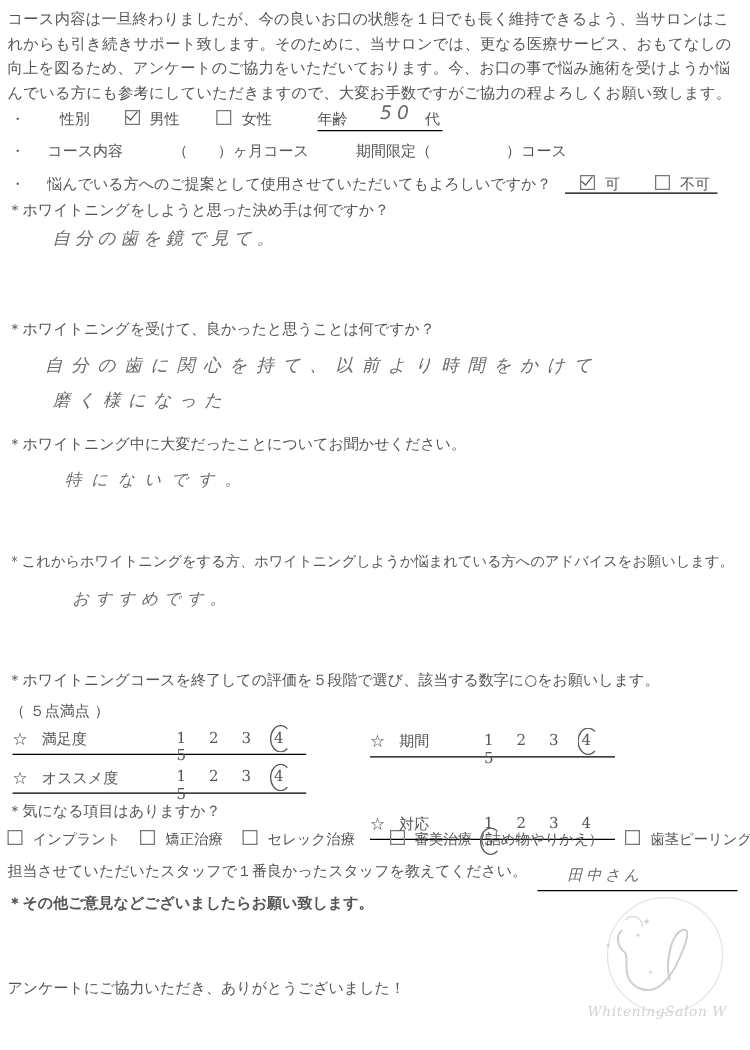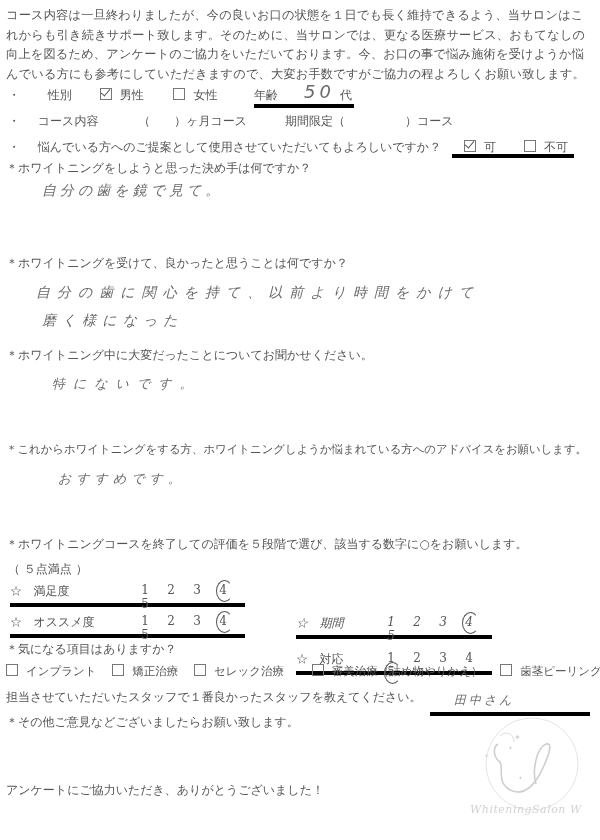--- a/index.html
+++ b/index.html
@@ -2,21 +2,21 @@
 <html><head>
   <meta charset="utf-8">
   <style>
     html, body { margin:0; padding:0; background:#ffffff; }
     body { width:600px; height:840px; position:relative; overflow:hidden;
       font-family: "DejaVu Serif", "Liberation Serif", serif; color:#5a5a5a; font-size:12px; }
     .abs { position:absolute; white-space:nowrap; }
     .intro { position:absolute; left:6px; top:6px; width:590px; font-size:12.2px; line-height:19.5px; letter-spacing:0.2px; color:#555; white-space:normal; }
     .q { font-size:12px; color:#555; }
     .hand { font-family: "DejaVu Sans", sans-serif; color:#6a6a6a; font-weight:300; font-style:italic; letter-spacing:4px; }
-    .uline { border-bottom:4px solid #000000; }
+    .uline { border-bottom:1px solid #000000; }
     .box { display:inline-block; width:10px; height:10px; border:1px solid #777; vertical-align:-1px; position:relative; margin-right:8px; }
     .box.checked::after { content:""; position:absolute; left:2px; top:-2px; width:4px; height:8px; border-right:1.5px solid #555; border-bottom:1.5px solid #555; transform:rotate(40deg); }
     .rating-row { position:absolute; height:20px; }
     .rating-row .lbl { position:absolute; left:0; top:0; }
     .rating-row .nums { position:absolute; top:0; }
     .rating-row .nums span { display:inline-block; width:26px; text-align:center; position:relative; }
     .rating-row .nums span.circled::before { content:""; position:absolute; left:6px; top:-3px; width:15px; height:20px; border:1px solid #555; border-radius:50%; border-right-color:transparent; }
     .logo { position:absolute; left:470px; top:712px; width:110px; height:110px; }
     .logo-text { position:absolute; left:470px; top:803px; width:130px; font-family:"DejaVu Serif", serif; font-style:italic; font-size:11px; color:#d2d2d2; letter-spacing:0.5px; }
   </style>
@@ -30,21 +30,21 @@
   <span style="margin-left:24px;">性別</span>
   <span style="margin-left:24px;">
     <span class="box checked"></span><span>男性</span>
   </span>
   <span style="margin-left:26px;">
     <span class="box"></span><span>女性</span>
   </span>
 </div>
 <div class="abs q uline" style="left:254px; top:87px; width:100px; height:17px;">
   <span>年齢</span>
-  <span class="hand" style="position:absolute; left:50px; top:-6px; font-size:18px;">50</span>
+  <span class="hand" style="position:absolute; left:50px; top:-6px; font-size:15px;">50</span>
   <span style="position:absolute; left:86px; top:0;">代</span>
 </div>
 
 <div class="abs q" style="left:8px; top:113px;">
   <span>・</span>
   <span style="margin-left:14px;">コース内容</span>
   <span style="margin-left:36px;">（　　）ヶ月コース</span>
   <span style="margin-left:34px;">期間限定（　　　　　）コース</span>
 </div>
 
@@ -77,21 +77,21 @@
 <div class="abs q" style="left:6px; top:536px;">＊ホワイトニングコースを終了しての評価を５段階で選び、該当する数字に○をお願いします。</div>
 <div class="abs q" style="left:8px; top:561px;">（ ５点満点 ）</div>
 
 <div class="rating-row q uline" style="left:10px; top:583px; width:235px;">
   <span class="lbl"><span>☆</span>&nbsp;&nbsp;&nbsp;<span>満足度</span></span>
   <span class="nums" style="left:122px;">
     <span>1</span><span>2</span><span>3</span><span class="circled">4</span><span>5</span>
   </span>
 </div>
 
-<div class="rating-row q uline" style="left:296px; top:615px; width:196px;font-style:italic;">
+<div class="rating-row q uline" style="left:296px; top:585px; width:196px;">
   <span class="lbl"><span>☆</span>&nbsp;&nbsp;&nbsp;<span>期間</span></span>
   <span class="nums" style="left:82px;">
     <span>1</span><span>2</span><span>3</span><span class="circled">4</span><span>5</span>
   </span>
 </div>
 
 <div class="rating-row q uline" style="left:10px; top:614px; width:235px;">
   <span class="lbl"><span>☆</span>&nbsp;&nbsp;&nbsp;<span>オススメ度</span></span>
   <span class="nums" style="left:122px;">
     <span>1</span><span>2</span><span>3</span><span class="circled">4</span><span>5</span>
@@ -112,21 +112,21 @@
   <span style="margin-left:12px;"><span class="box"></span><span>セレック治療</span></span>
   <span style="margin-left:24px;"><span class="box"></span><span>審美治療（詰め物やりかえ）</span></span>
   <span style="margin-left:2px;padding-left:12px;"><span class="box"></span><span>歯茎ピーリング</span></span>
 </div>
 
 <div class="abs q" style="left:6px; top:689px;">担当させていただいたスタッフで１番良かったスタッフを教えてください。</div>
 <div class="abs uline" style="left:430px; top:650px; width:160px; height:18px;margin-top:44px;">
   <span class="hand" style="position:absolute; left:24px; top:-2px; font-size:12px; letter-spacing:3px;">田中さん</span>
 </div>
 
-<div class="abs q" style="left:6px; top:714px;">＊その他ご意見などございましたらお願い致します。</div>
+<div class="abs q" style="left:6px; top:714px;font-weight:bold;">＊その他ご意見などございましたらお願い致します。</div>
 
 <svg class="logo" viewBox="0 0 110 110">
   <circle cx="62" cy="52" r="46" fill="none" stroke="#e4e4e4" stroke-width="1"></circle>
   <path d="M28 32 C 22 36, 24 46, 30 50 C 34 56, 26 70, 40 78 C 52 84, 62 76, 70 62 C 78 46, 84 30, 76 32 C 66 36, 62 60, 66 72" fill="none" stroke="#cfcfcf" stroke-width="1.6"></path>
   <path d="M30 24 C 36 18, 44 22, 44 30" fill="none" stroke="#dadada" stroke-width="1"></path>
   <text x="44" y="28" font-size="8" fill="#d0d0d0">✦</text>
   <text x="38" y="38" font-size="6" fill="#d4d4d4">✦</text>
   <text x="14" y="46" font-size="6" fill="#d4d4d4">✦</text>
   <text x="48" y="68" font-size="6" fill="#d4d4d4">✦</text>
 </svg>

